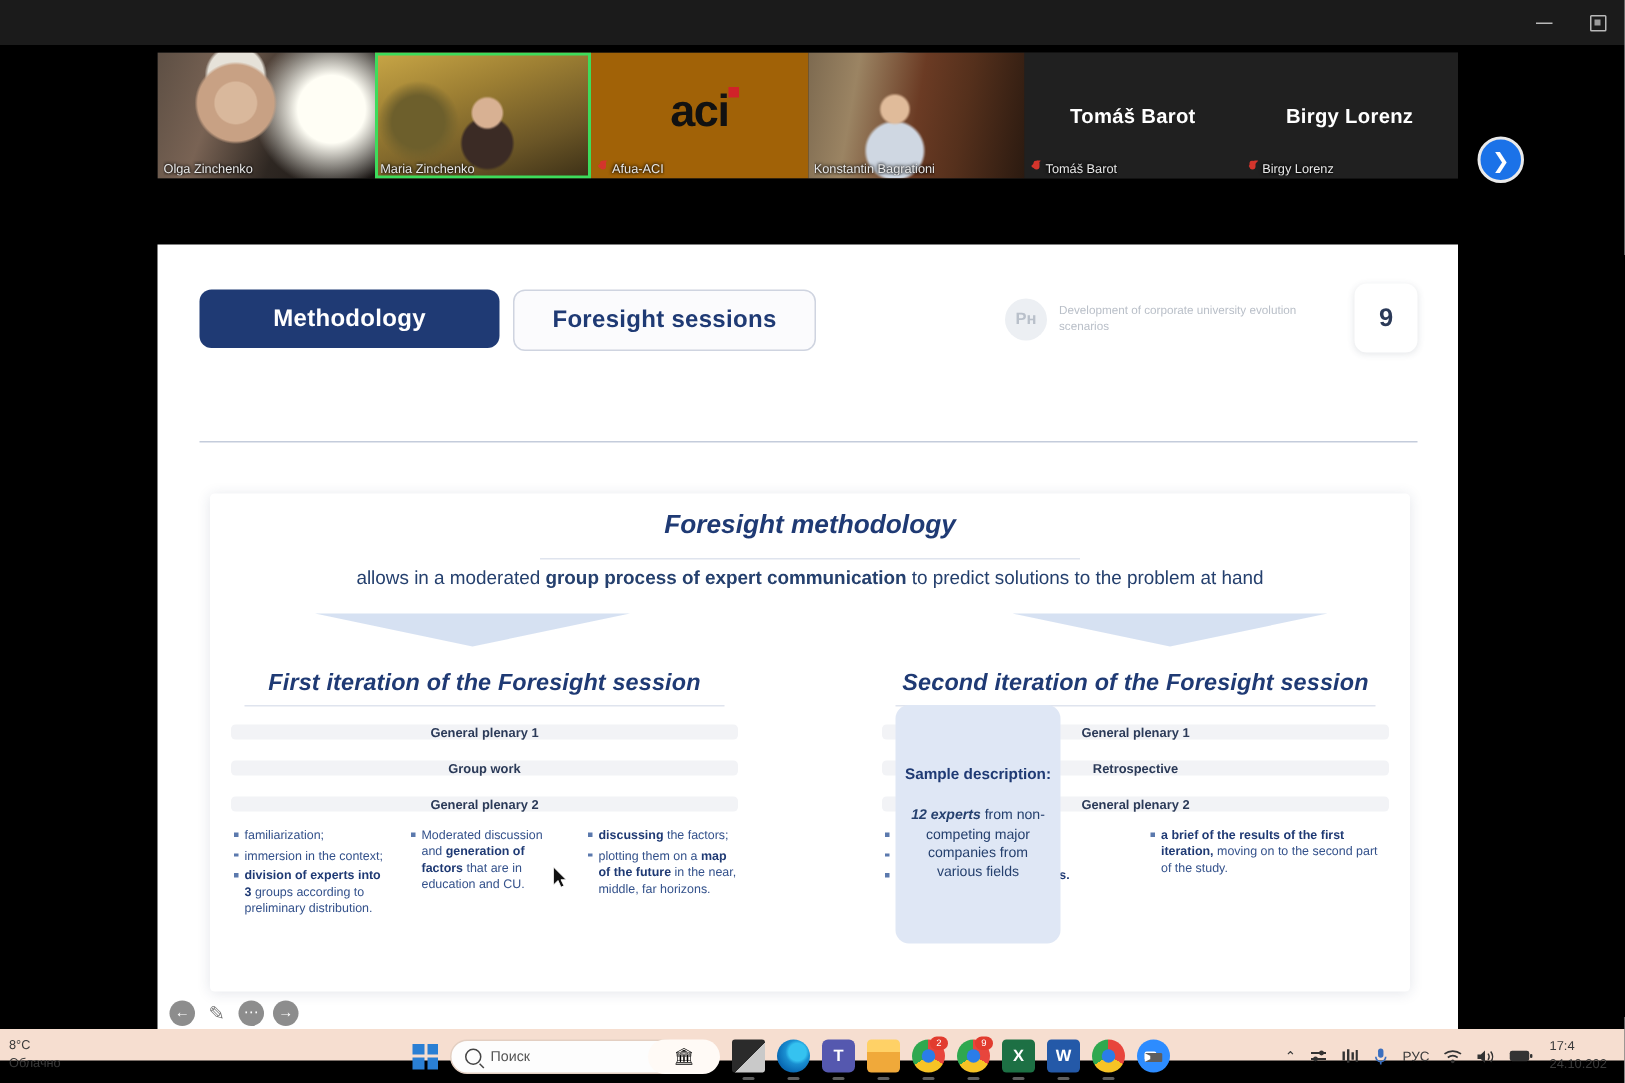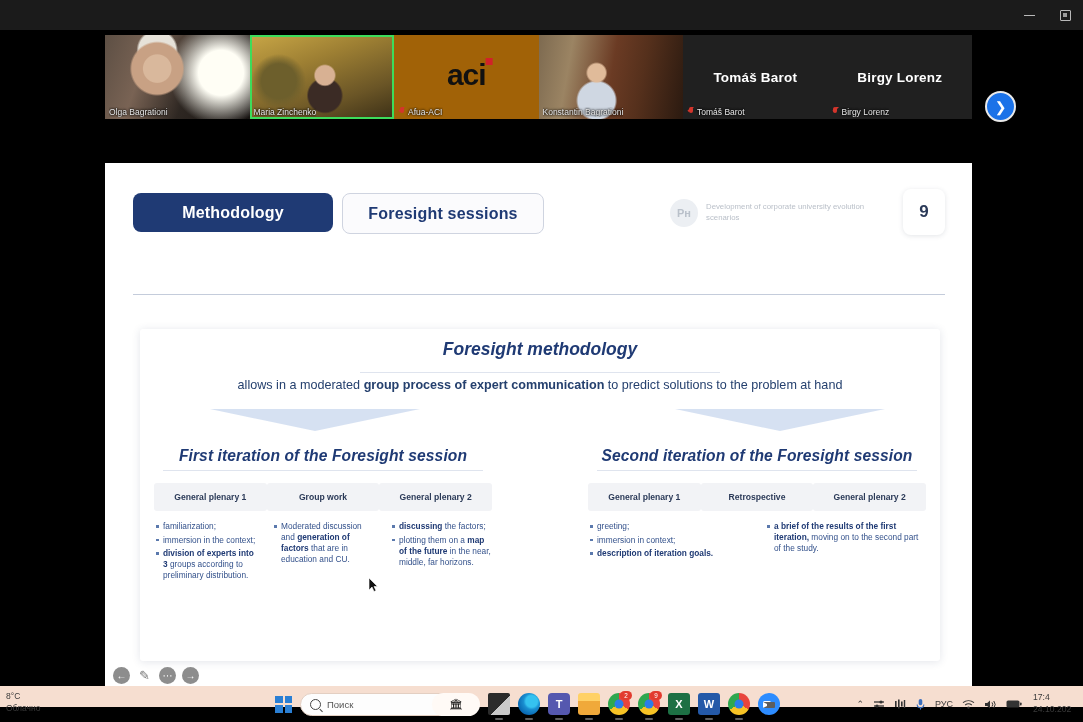--- a/index.html
+++ b/index.html
@@ -153,21 +153,21 @@
   .chev.r{left:535px;}
 
   .colgroup{position:absolute;top:118px;width:338px;}
   .colgroup.left{left:14px;}
   .colgroup.right{left:448px;}
   .grp-title{
     text-align:center;font-size:15.6px;font-style:italic;font-weight:bold;color:#1f3a74;
     letter-spacing:.1px;
   }
   .grp-rule{margin:5px auto 0;width:320px;height:1px;background:#dfe4ee;}
-  .chips{display:flex;gap:0;margin-top:12px;}
+  .chips{display:flex;gap:14px;margin-top:12px;flex-direction:column;}
   .chip{
     flex:1;height:28px;background:#f2f3f6;border-radius:3px;
     display:flex;align-items:center;justify-content:center;
     font-size:8.6px;font-weight:bold;color:#2b3a58;text-align:center;padding:0 2px;
   }
   .bulcols{display:flex;gap:16px;margin-top:10px;}
   .bulcol{flex:1;}
   .bulcol ul{margin:0;padding:0 0 0 9px;list-style:none;}
   .bulcol li{
     position:relative;font-size:8.3px;line-height:1.33;color:#33518b;margin-bottom:2.5px;
@@ -267,21 +267,21 @@
       <span class="restore-glyph"></span>
     </div>
   </div>
 </div>
 
 <div id="app">
 
   <div id="filmstrip">
     <div class="vtile cam1">
       <div class="vname">
-        <span>Olga Bagrationi</span>
+        <span>Olga Zinchenko</span>
       </div>
     </div>
     <div class="vtile cam2 active">
       <div class="vname">
         <span>Maria Zinchenko</span>
       </div>
     </div>
     <div class="vtile cam3">
       <div class="acilogo">
         <span>aci</span>
@@ -391,20 +391,26 @@
               </div>
             <div class="bulcol">
                 <ul id="i1c1">
                   <li><b>a brief of the results of the first iteration,</b><span> moving on to the second part of the study.</span></li>
                 </ul>
               </div>
           </div>
         </div>
       </div>
 
+      <div class="samplebox">
+        <div class="sb-t">Sample description:</div>
+        <div class="sb-b">
+          <i>12 experts</i><span> from non-competing major companies from various fields</span>
+        </div>
+      </div>
 
       <div class="slide-ctrls">
         <div class="sc">
             <span>←</span>
           </div>
         <div class="sc pen">
             <span>✎</span>
           </div>
         <div class="sc">
             <span>⋯</span>

